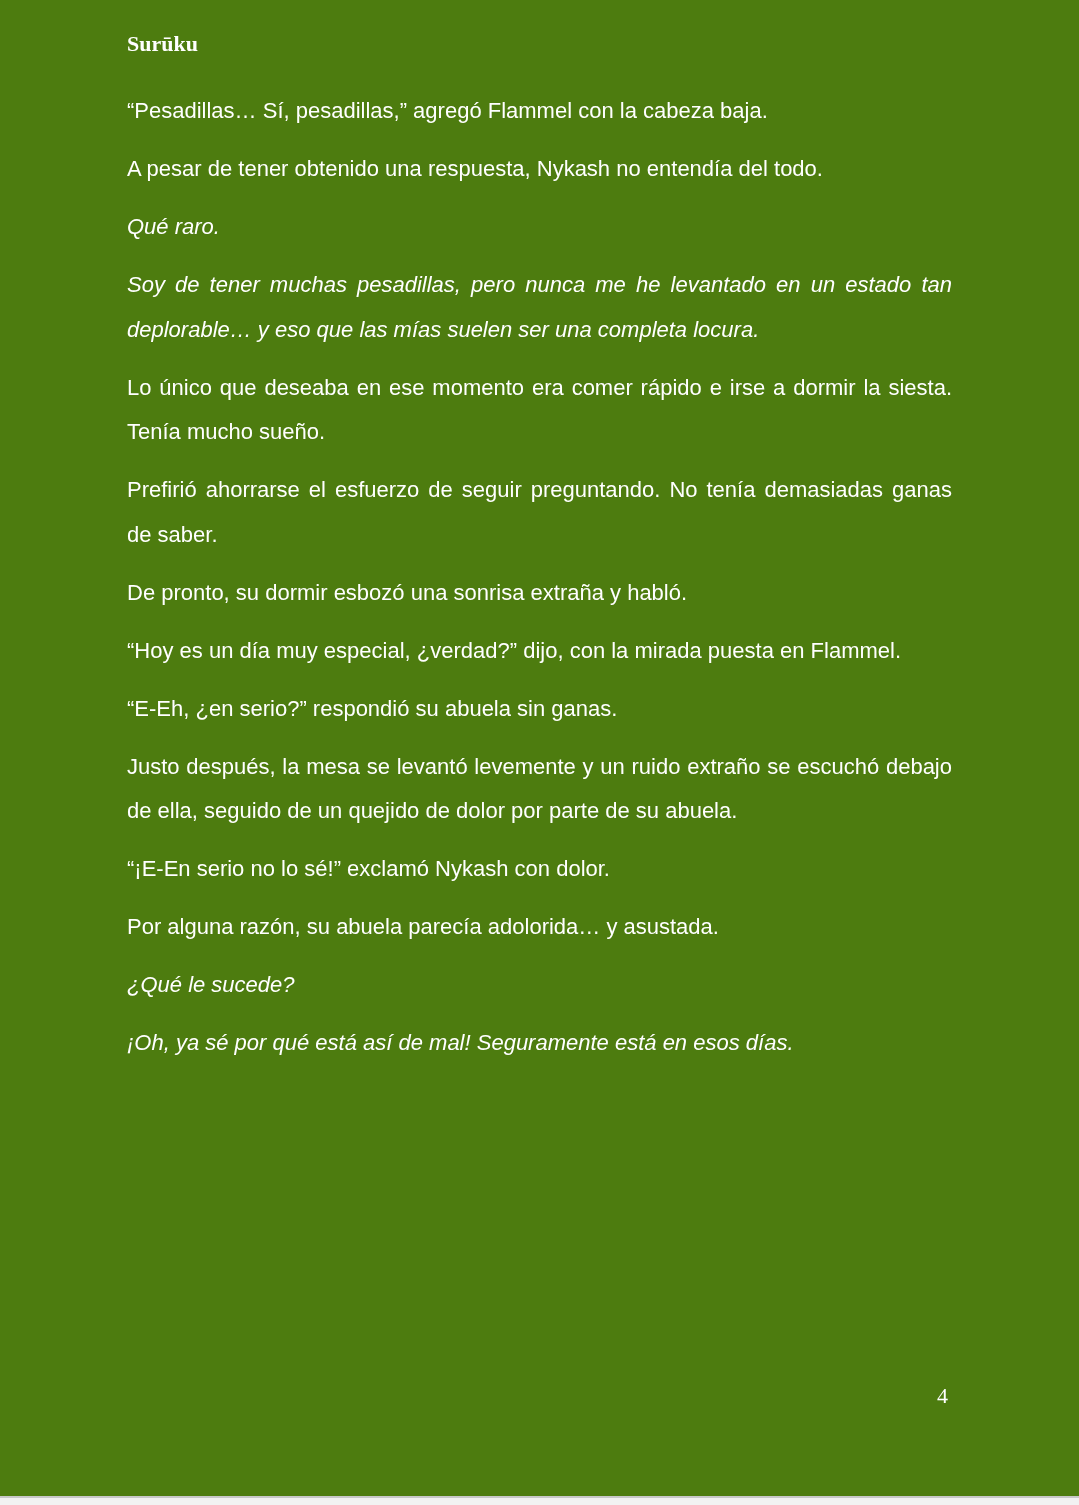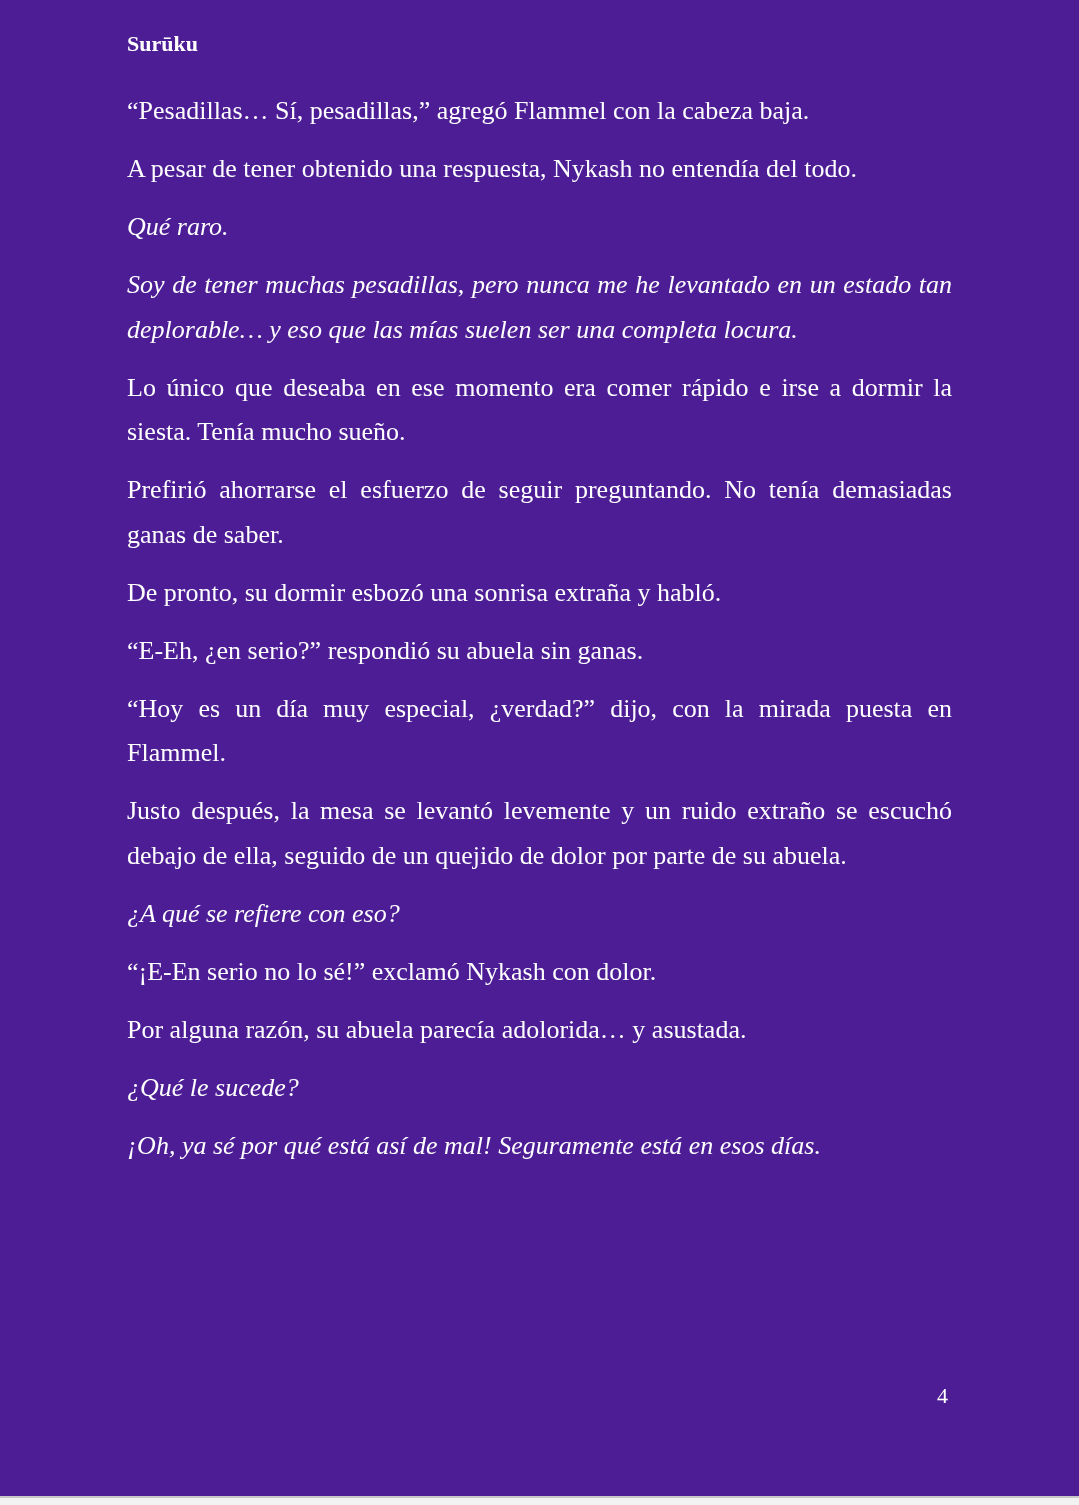--- a/index.html
+++ b/index.html
@@ -1,34 +1,34 @@
 <!DOCTYPE html>
 <html><head>
 <meta charset="utf-8">
 <style>
   html, body { margin: 0; padding: 0; }
   body {
     width: 1079px; height: 1505px; background: #000000;
     position: relative; overflow: hidden;
   }
   .page {
-    position: absolute; left: 0; top: 0; width: 1079px; height: 1496px; background: #4c1d95;
+    position: absolute; left: 0; top: 0; width: 1079px; height: 1496px; background: #4d7c0f;
   }
   .bottom-strip {
     position: absolute; left: 0; top: 1496px; width: 1079px; height: 9px;
     background: #f2f2f2; border-top: 2px solid #c8c8c8; box-sizing: border-box;
   }
   .header {
     position: absolute; left: 127px; top: 31px;
     font-family: "Liberation Serif", serif; font-weight: bold; font-size: 22px;
     color: #ffffff;
   }
   .body-text {
     position: absolute; left: 127px; top: 89px; width: 825px;
-    font-family: Liberation Serif, serif; font-size: 26px;
+    font-family: Liberation Sans, sans-serif; font-size: 22px;
     line-height: 44.5px; color: #ffffff; text-align: justify;
   }
   .body-text p { margin: 0 0 13.5px 0; }
   .body-text p.italic { font-style: italic; }
   .page-number {
     position: absolute; left: 937px; top: 1383px;
     font-family: "Liberation Serif", serif; font-size: 22px; color: #ffffff;
   }
 </style>
 </head>
@@ -38,24 +38,23 @@
   <div class="header">Surūku</div>
 
   <div class="body-text">
     <p>“Pesadillas… Sí, pesadillas,” agregó Flammel con la cabeza baja.</p>
     <p>A pesar de tener obtenido una respuesta, Nykash no entendía del todo.</p>
     <p class="italic">Qué raro.</p>
     <p class="italic">Soy de tener muchas pesadillas, pero nunca me he levantado en un estado tan deplorable… y eso que las mías suelen ser una completa locura.</p>
     <p>Lo único que deseaba en ese momento era comer rápido e irse a dormir la siesta. Tenía mucho sueño.</p>
     <p>Prefirió ahorrarse el esfuerzo de seguir preguntando. No tenía demasiadas ganas de saber.</p>
     <p>De pronto, su dormir esbozó una sonrisa extraña y habló.</p>
+    <p>“Hoy es un día muy especial, ¿verdad?” dijo, con la mirada puesta en Flammel.</p>
     <p>“E-Eh, ¿en serio?” respondió su abuela sin ganas.</p>
-    <p>“Hoy es un día muy especial, ¿verdad?” dijo, con la mirada puesta en Flammel.</p>
     <p>Justo después, la mesa se levantó levemente y un ruido extraño se escuchó debajo de ella, seguido de un quejido de dolor por parte de su abuela.</p>
-    <p class="italic">¿A qué se refiere con eso?</p>
     <p>“¡E-En serio no lo sé!” exclamó Nykash con dolor.</p>
     <p>Por alguna razón, su abuela parecía adolorida… y asustada.</p>
     <p class="italic">¿Qué le sucede?</p>
     <p class="italic">¡Oh, ya sé por qué está así de mal! Seguramente está en esos días.</p>
   </div>
 
   <div class="page-number">4</div>
 </div>
 <div class="bottom-strip"></div>
 

